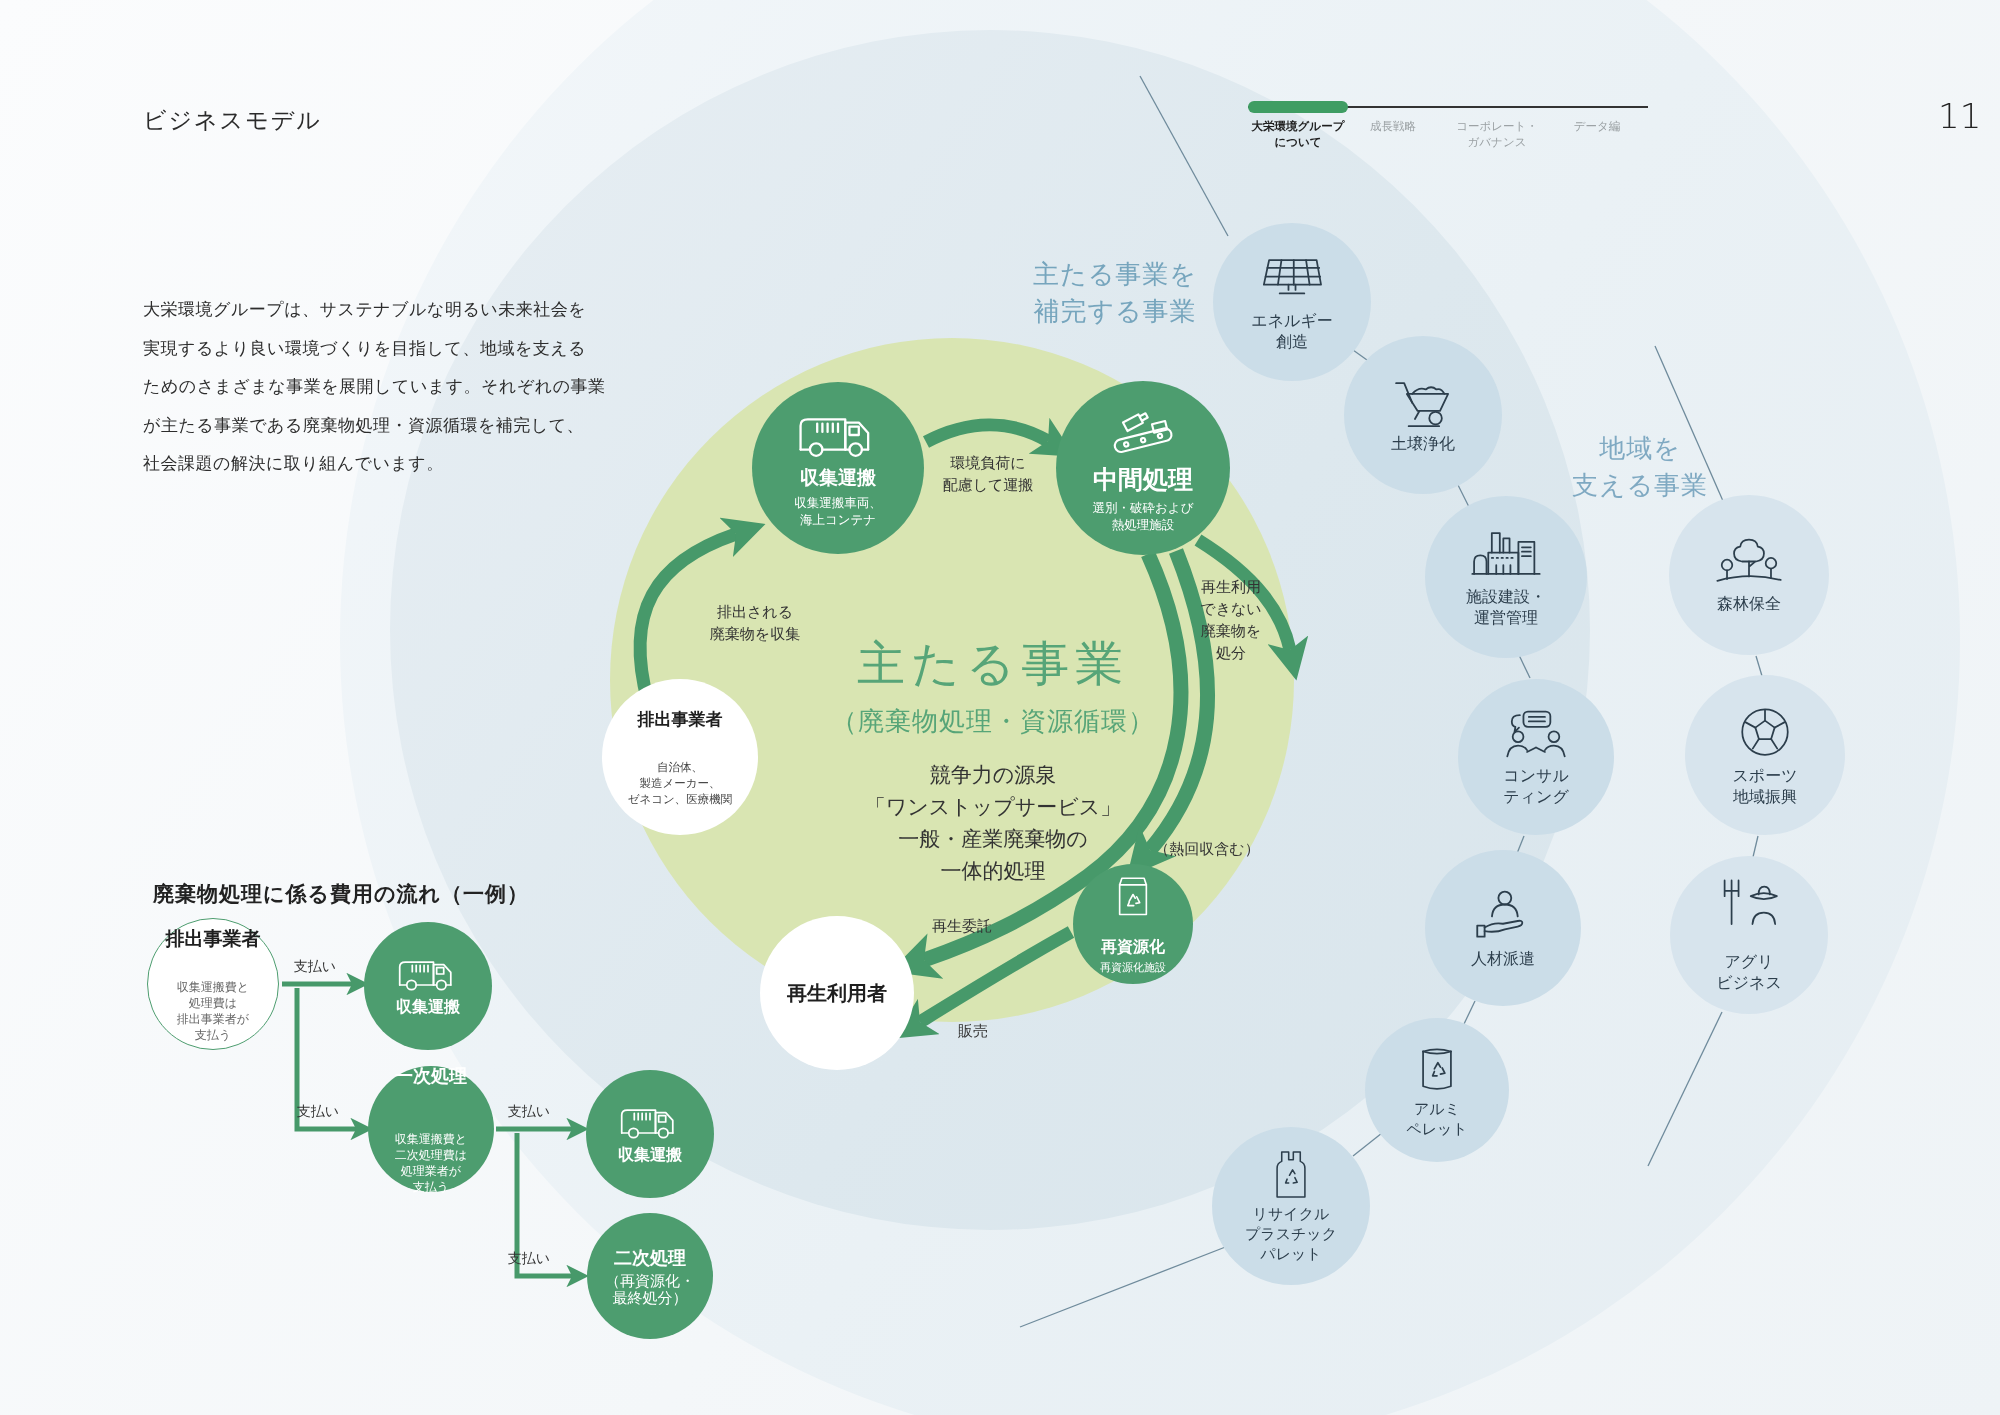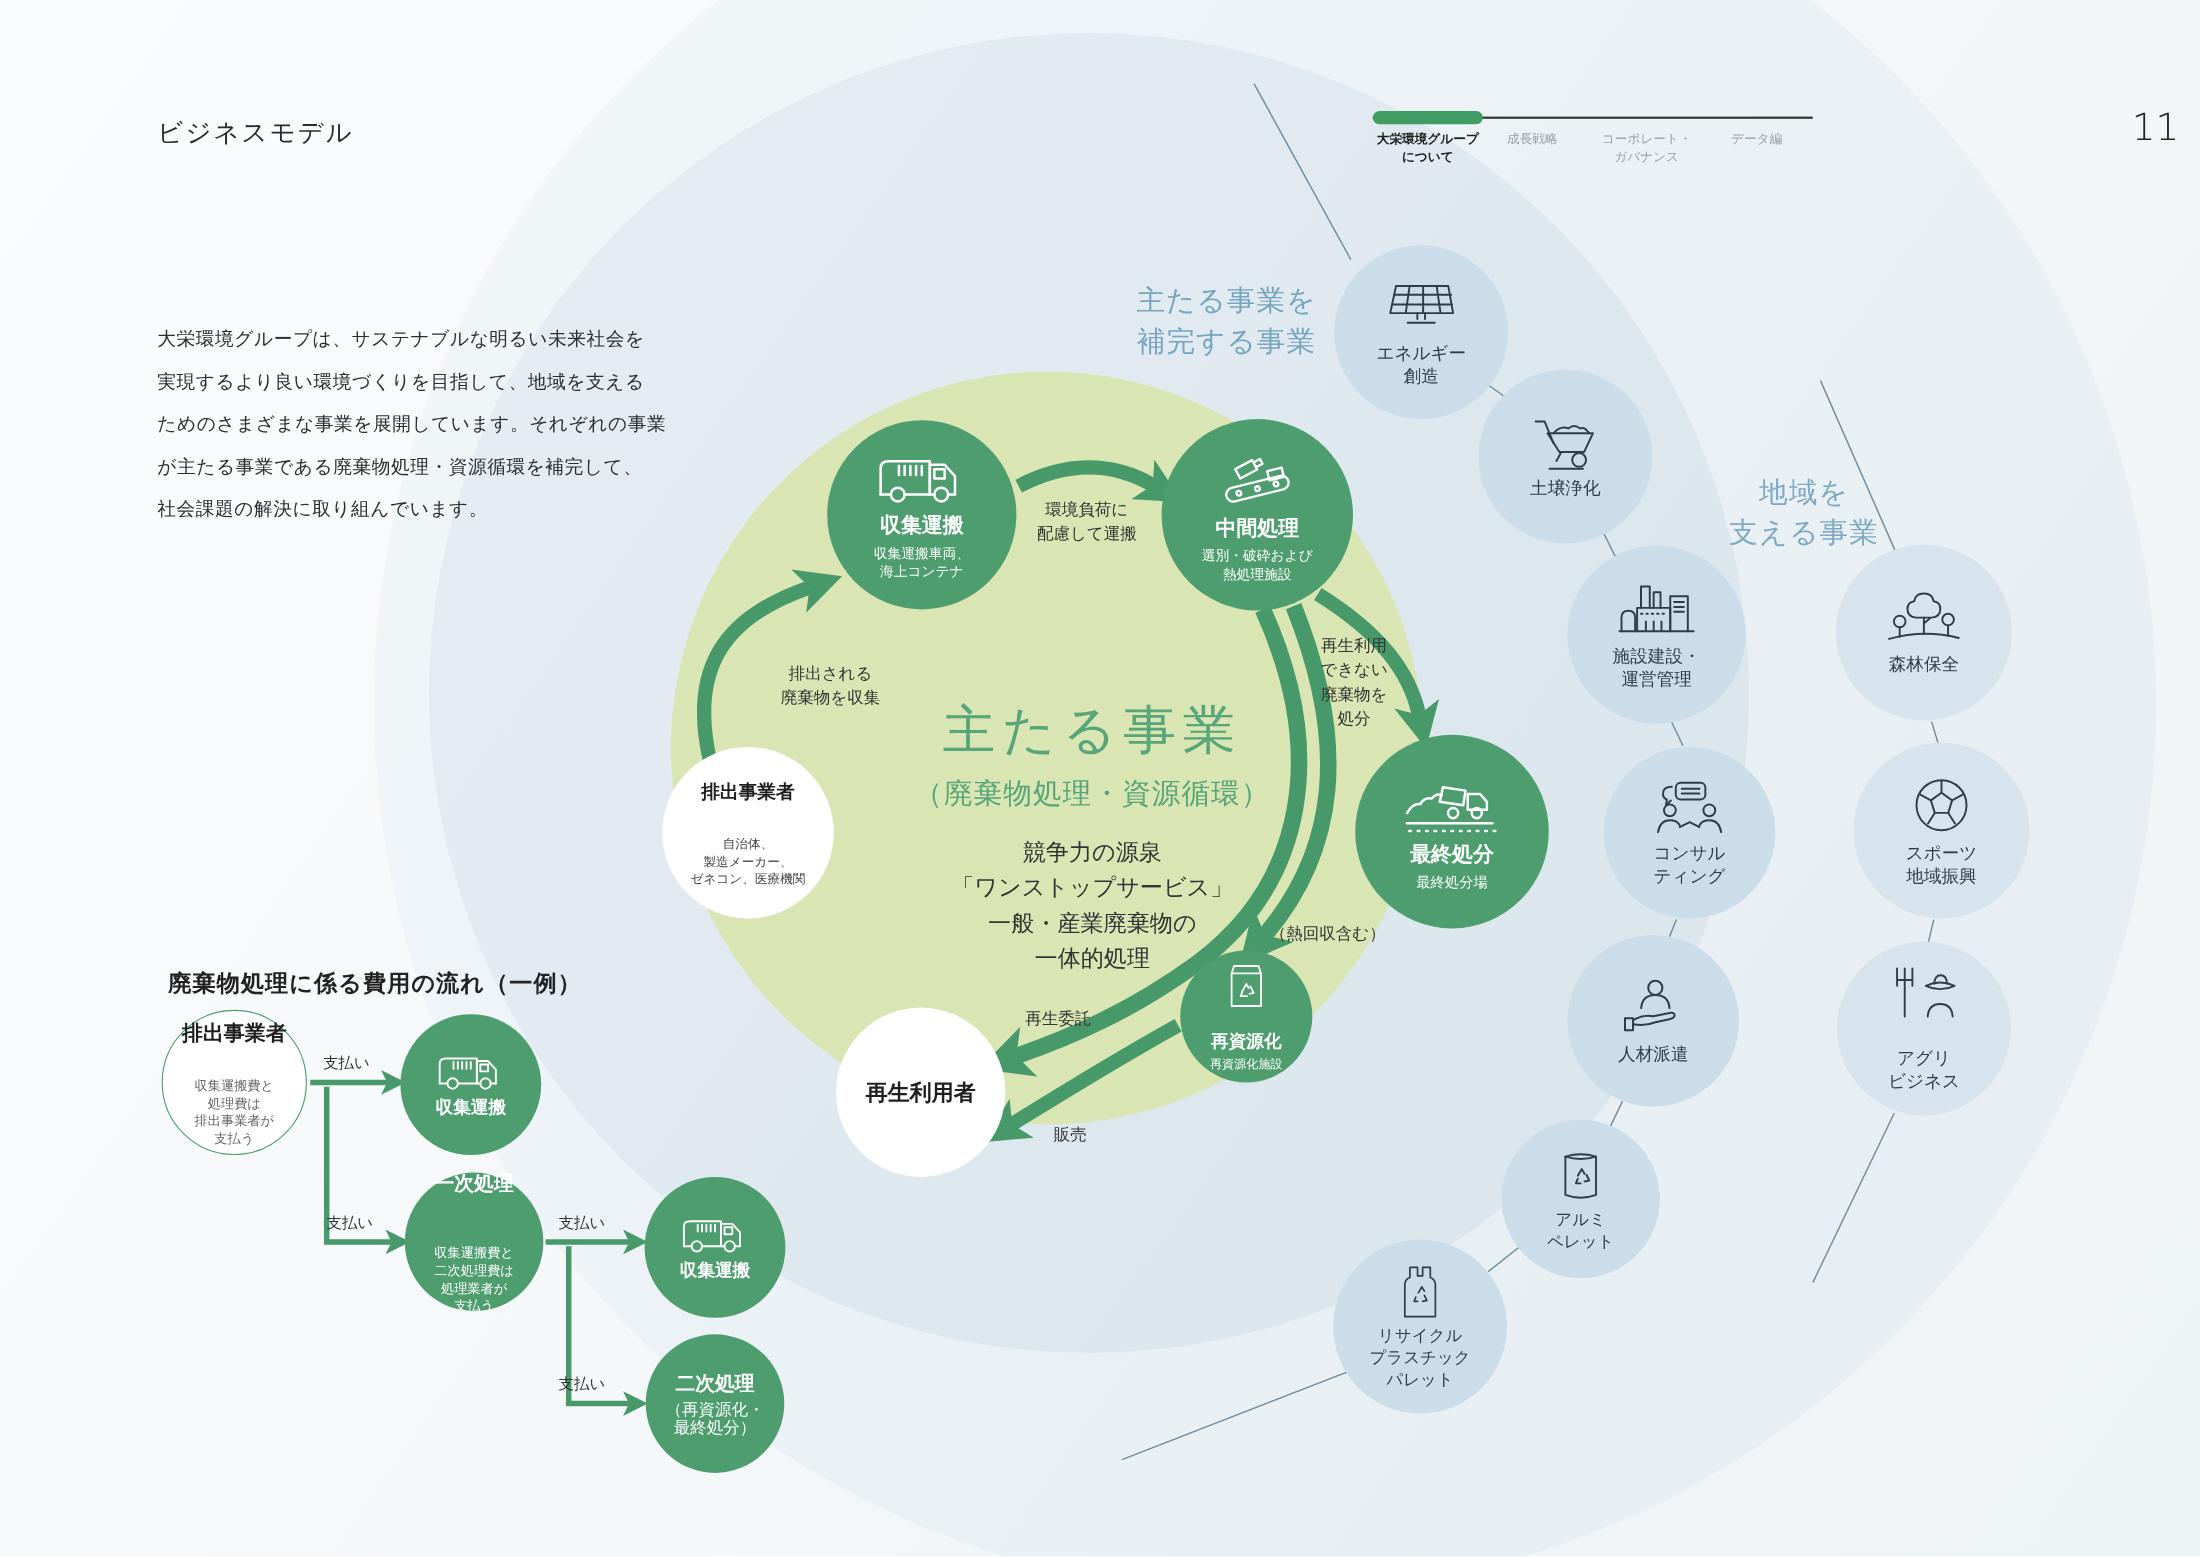--- a/index.html
+++ b/index.html
@@ -283,32 +283,25 @@
       </svg>
     <div class="ttl" style="font-size:19px;margin-top:4px;">収集運搬</div>
     <div class="sub" style="font-size:12.5px;line-height:17px;margin-top:3px;">収集運搬車両、
 海上コンテナ</div>
   </div>
 
   <div class="node green" style="left:1056px;top:381px;width:174px;height:174px;">
     <svg class="icon" style="width:82px;height:58px;">
         <use href="#i-conveyor"></use>
       </svg>
-    <div class="ttl" style="font-size:19px;margin-top:2px;">中間処理</div>
+    <div class="ttl" style="font-size:25px;margin-top:2px;">中間処理</div>
     <div class="sub" style="font-size:12.5px;line-height:17px;margin-top:3px;">選別・破砕および
 熱処理施設</div>
   </div>
 
-  <div class="node green" style="left:1232px;top:668px;width:176px;height:176px;">
-    <svg class="icon" style="width:90px;height:58px;">
-        <use href="#i-dumptruck"></use>
-      </svg>
-    <div class="ttl" style="font-size:19px;margin-top:4px;">最終処分</div>
-    <div class="sub" style="font-size:13px;margin-top:3px;">最終処分場</div>
-  </div>
 
   <div class="node green" style="left:1073px;top:864px;width:120px;height:120px;">
     <svg class="icon" style="width:40px;height:46px;">
         <use href="#i-bagrec"></use>
       </svg>
     <div class="ttl" style="font-size:16px;margin-top:18px;">再資源化</div>
     <div class="sub" style="font-size:11px;margin-top:2px;">再資源化施設</div>
   </div>
 
   <div class="node white" style="left:760px;top:916px;width:154px;height:154px;">

